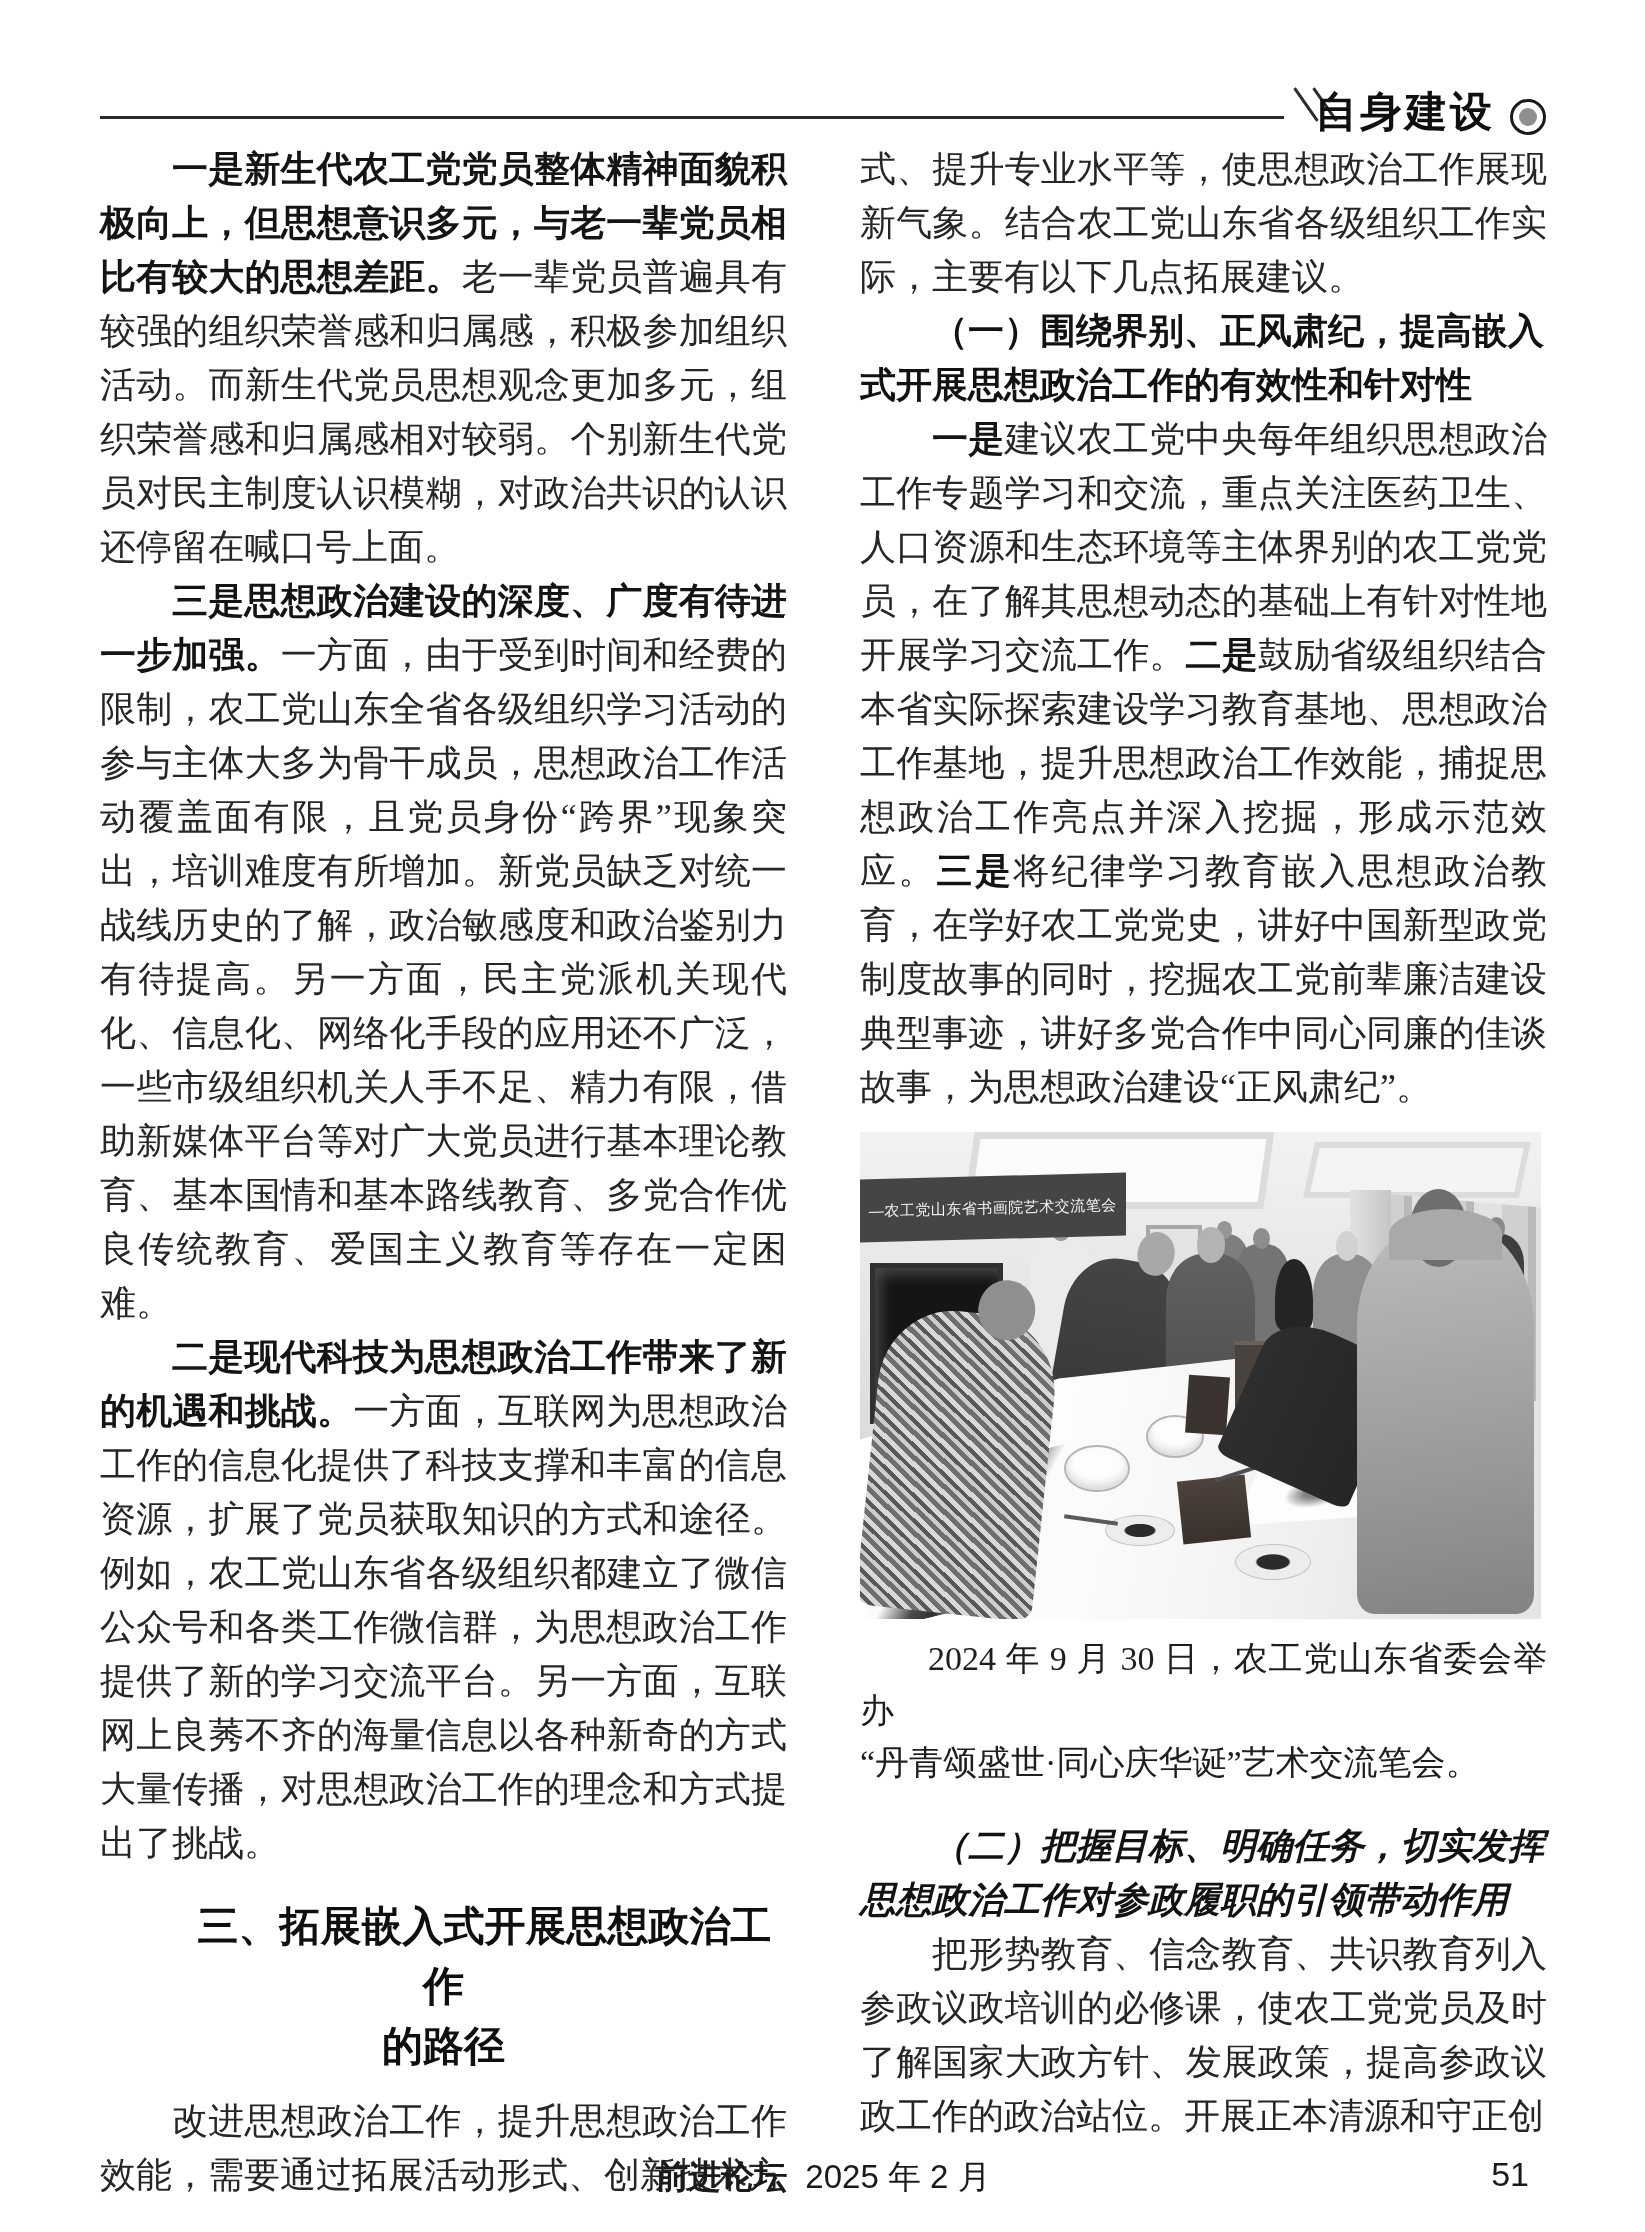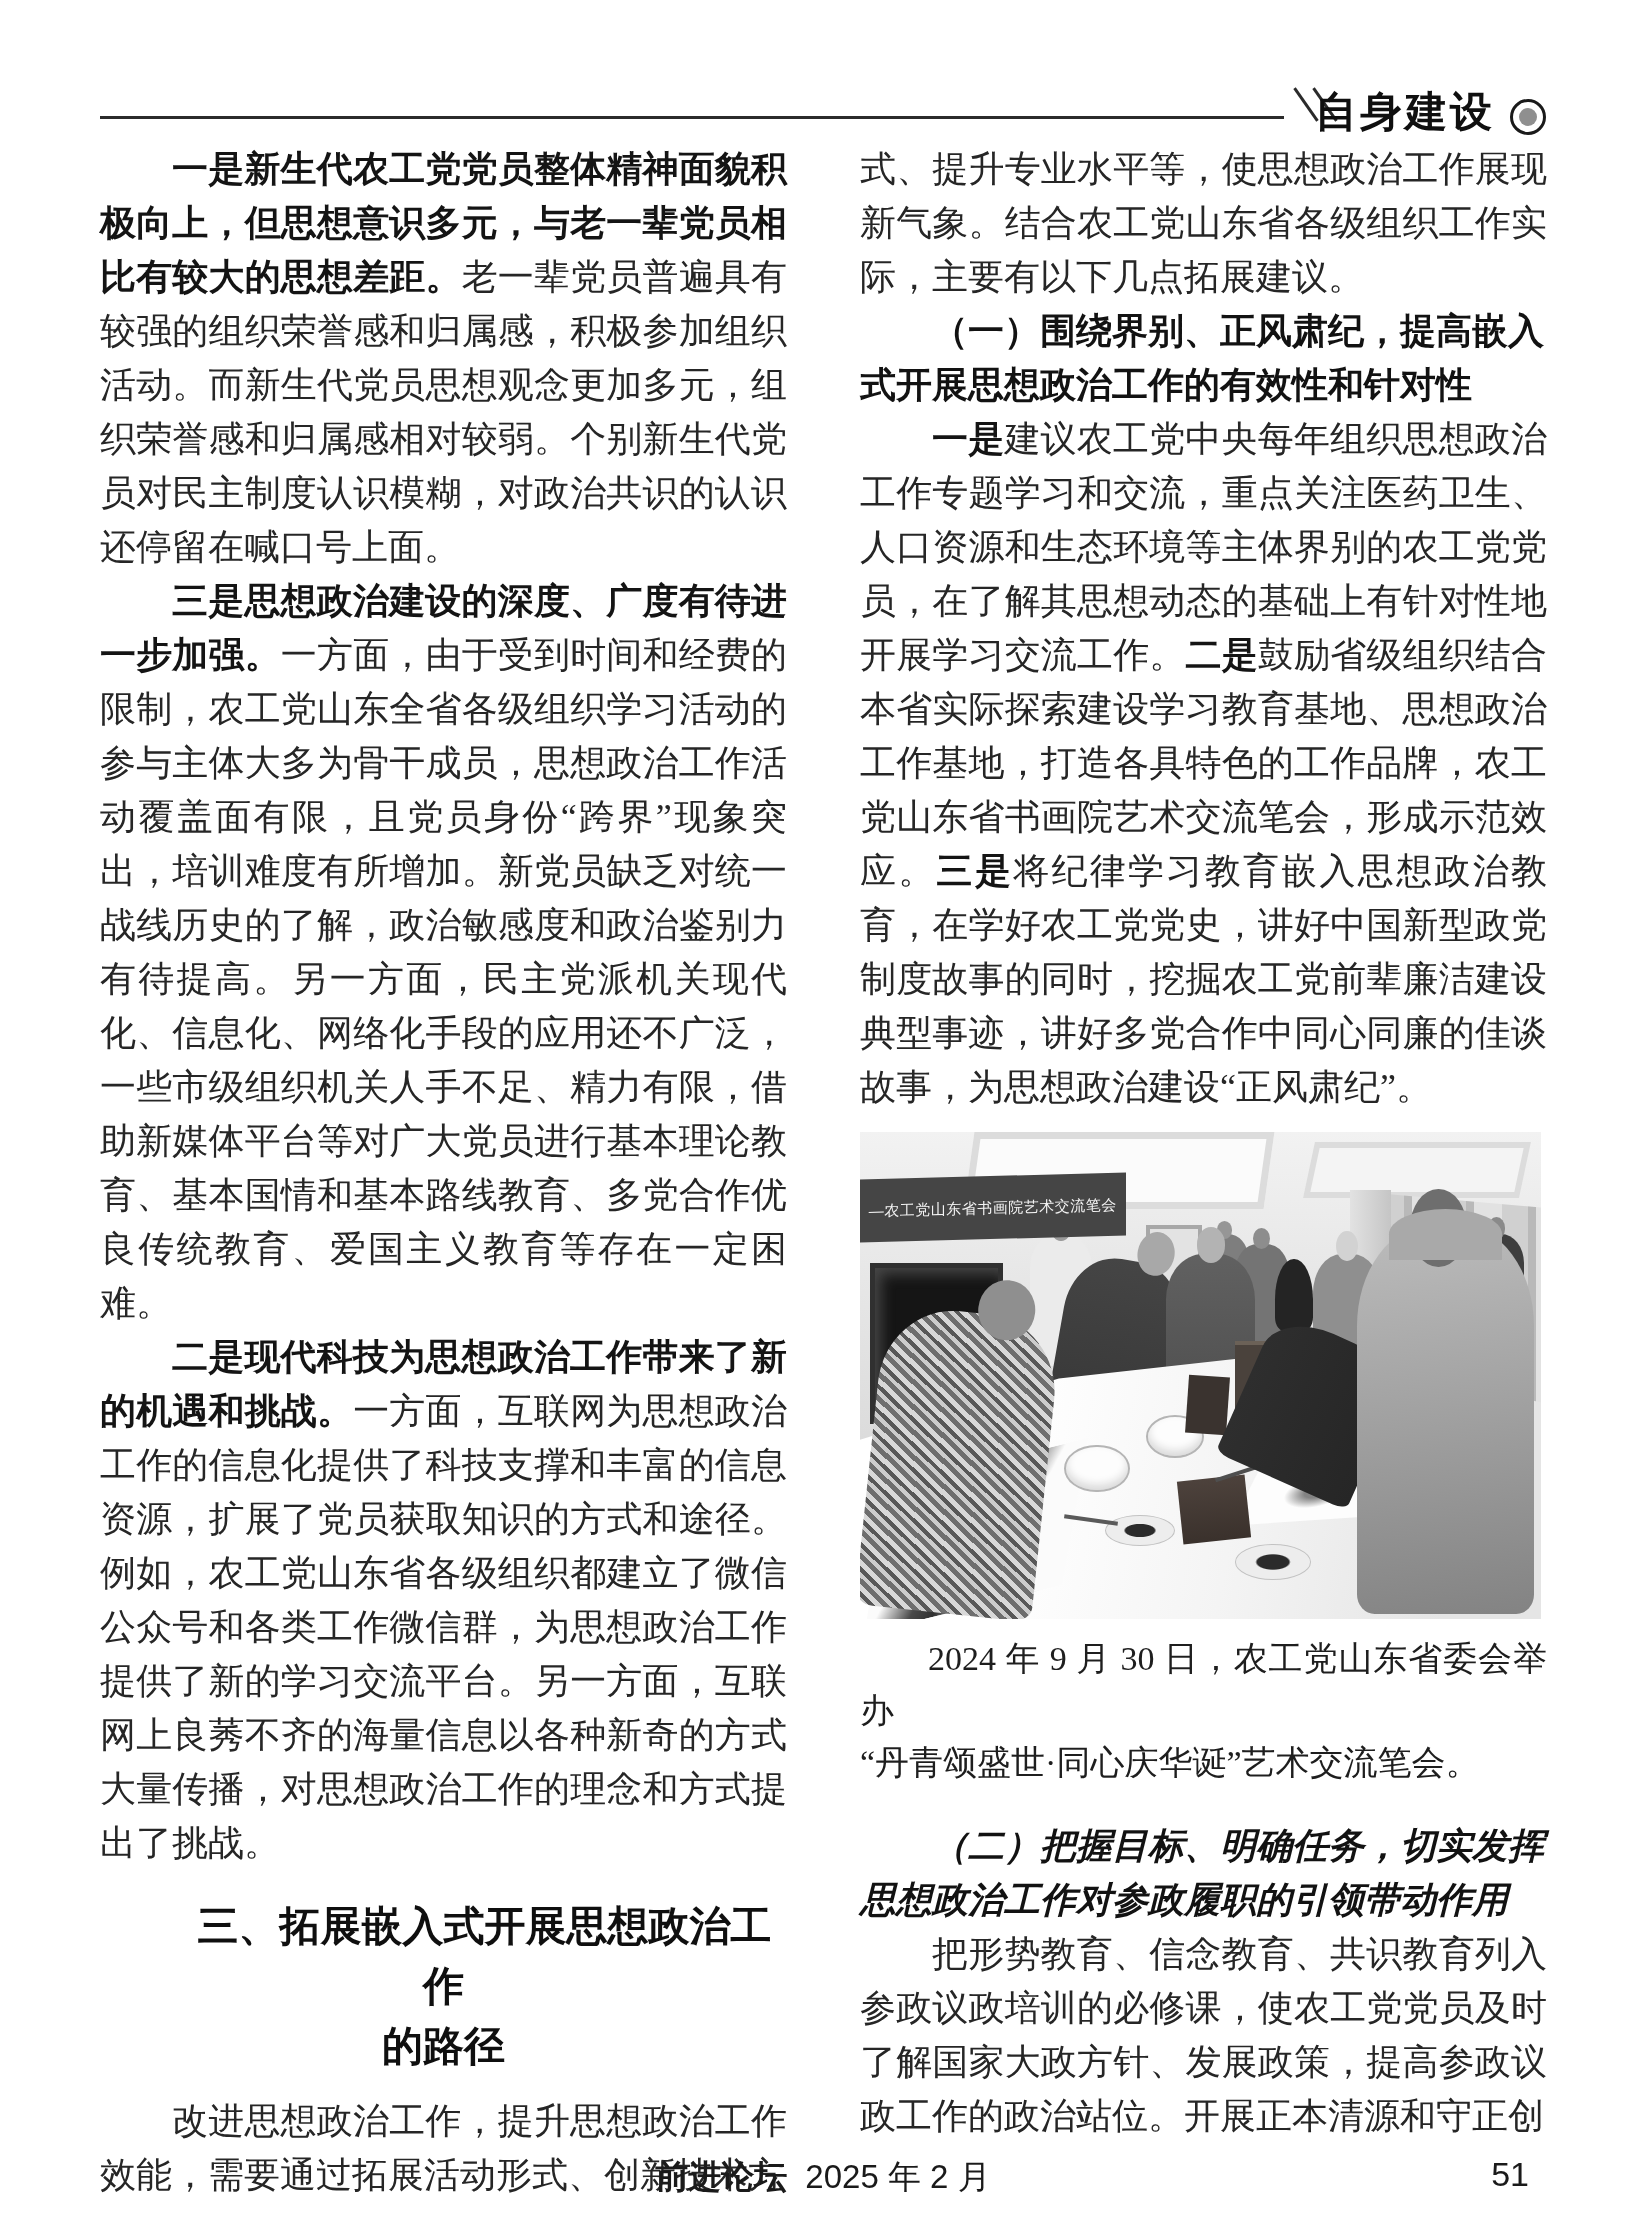--- a/index.html
+++ b/index.html
@@ -126,21 +126,21 @@
     <p><b>一是新生代农工党党员整体精神面貌积极向上，但思想意识多元，与老一辈党员相比有较大的思想差距。</b><span>老一辈党员普遍具有较强的组织荣誉感和归属感，积极参加组织活动。而新生代党员思想观念更加多元，组织荣誉感和归属感相对较弱。个别新生代党员对民主制度认识模糊，对政治共识的认识还停留在喊口号上面。</span></p>
     <p><b>三是思想政治建设的深度、广度有待进一步加强。</b><span>一方面，由于受到时间和经费的限制，农工党山东全省各级组织学习活动的参与主体大多为骨干成员，思想政治工作活动覆盖面有限，且党员身份“跨界”现象突出，培训难度有所增加。新党员缺乏对统一战线历史的了解，政治敏感度和政治鉴别力有待提高。另一方面，民主党派机关现代化、信息化、网络化手段的应用还不广泛，一些市级组织机关人手不足、精力有限，借助新媒体平台等对广大党员进行基本理论教育、基本国情和基本路线教育、多党合作优良传统教育、爱国主义教育等存在一定困难。</span></p>
     <p><b>二是现代科技为思想政治工作带来了新的机遇和挑战。</b><span>一方面，互联网为思想政治工作的信息化提供了科技支撑和丰富的信息资源，扩展了党员获取知识的方式和途径。例如，农工党山东省各级组织都建立了微信公众号和各类工作微信群，为思想政治工作提供了新的学习交流平台。另一方面，互联网上良莠不齐的海量信息以各种新奇的方式大量传播，对思想政治工作的理念和方式提出了挑战。</span></p>
     <h3><span>三、拓展嵌入式开展思想政治工作</span><br><span>的路径</span></h3>
     <p>改进思想政治工作，提升思想政治工作效能，需要通过拓展活动形式、创新技术方</p>
   </main>
 
   <aside class="col col-right">
     <p class="noindent">式、提升专业水平等，使思想政治工作展现新气象。结合农工党山东省各级组织工作实际，主要有以下几点拓展建议。</p>
     <h4><span>（一）围绕界别、正风肃纪，提高嵌入</span><br><span>式开展思想政治工作的有效性和针对性</span></h4>
-    <p><b>一是</b><span>建议农工党中央每年组织思想政治工作专题学习和交流，重点关注医药卫生、人口资源和生态环境等主体界别的农工党党员，在了解其思想动态的基础上有针对性地开展学习交流工作。</span><b>二是</b><span>鼓励省级组织结合本省实际探索建设学习教育基地、思想政治工作基地，打造各具特色的工作品牌，农工党山东省书画院艺术交流笔会，形成示范效应。</span><b>三是</b><span>将纪律学习教育嵌入思想政治教育，在学好农工党党史，讲好中国新型政党制度故事的同时，挖掘农工党前辈廉洁建设典型事迹，讲好多党合作中同心同廉的佳谈故事，为思想政治建设“正风肃纪”。</span></p>
+    <p><b>一是</b><span>建议农工党中央每年组织思想政治工作专题学习和交流，重点关注医药卫生、人口资源和生态环境等主体界别的农工党党员，在了解其思想动态的基础上有针对性地开展学习交流工作。</span><b>二是</b><span>鼓励省级组织结合本省实际探索建设学习教育基地、思想政治工作基地，提升思想政治工作效能，捕捉思想政治工作亮点并深入挖掘，形成示范效应。</span><b>三是</b><span>将纪律学习教育嵌入思想政治教育，在学好农工党党史，讲好中国新型政党制度故事的同时，挖掘农工党前辈廉洁建设典型事迹，讲好多党合作中同心同廉的佳谈故事，为思想政治建设“正风肃纪”。</span></p>
 
     <figure class="photo">
       <div class="ph ph-panel a"></div>
       <div class="ph ph-panel b"></div>
       <div class="ph ph-window"></div>
       <div class="ph ph-pillar"></div>
       <div class="ph ph-door"></div>
       <div class="ph ph-tv"></div>
       <div class="ph ph-banner">
           <span>—农工党山东省书画院艺术交流笔会</span>

